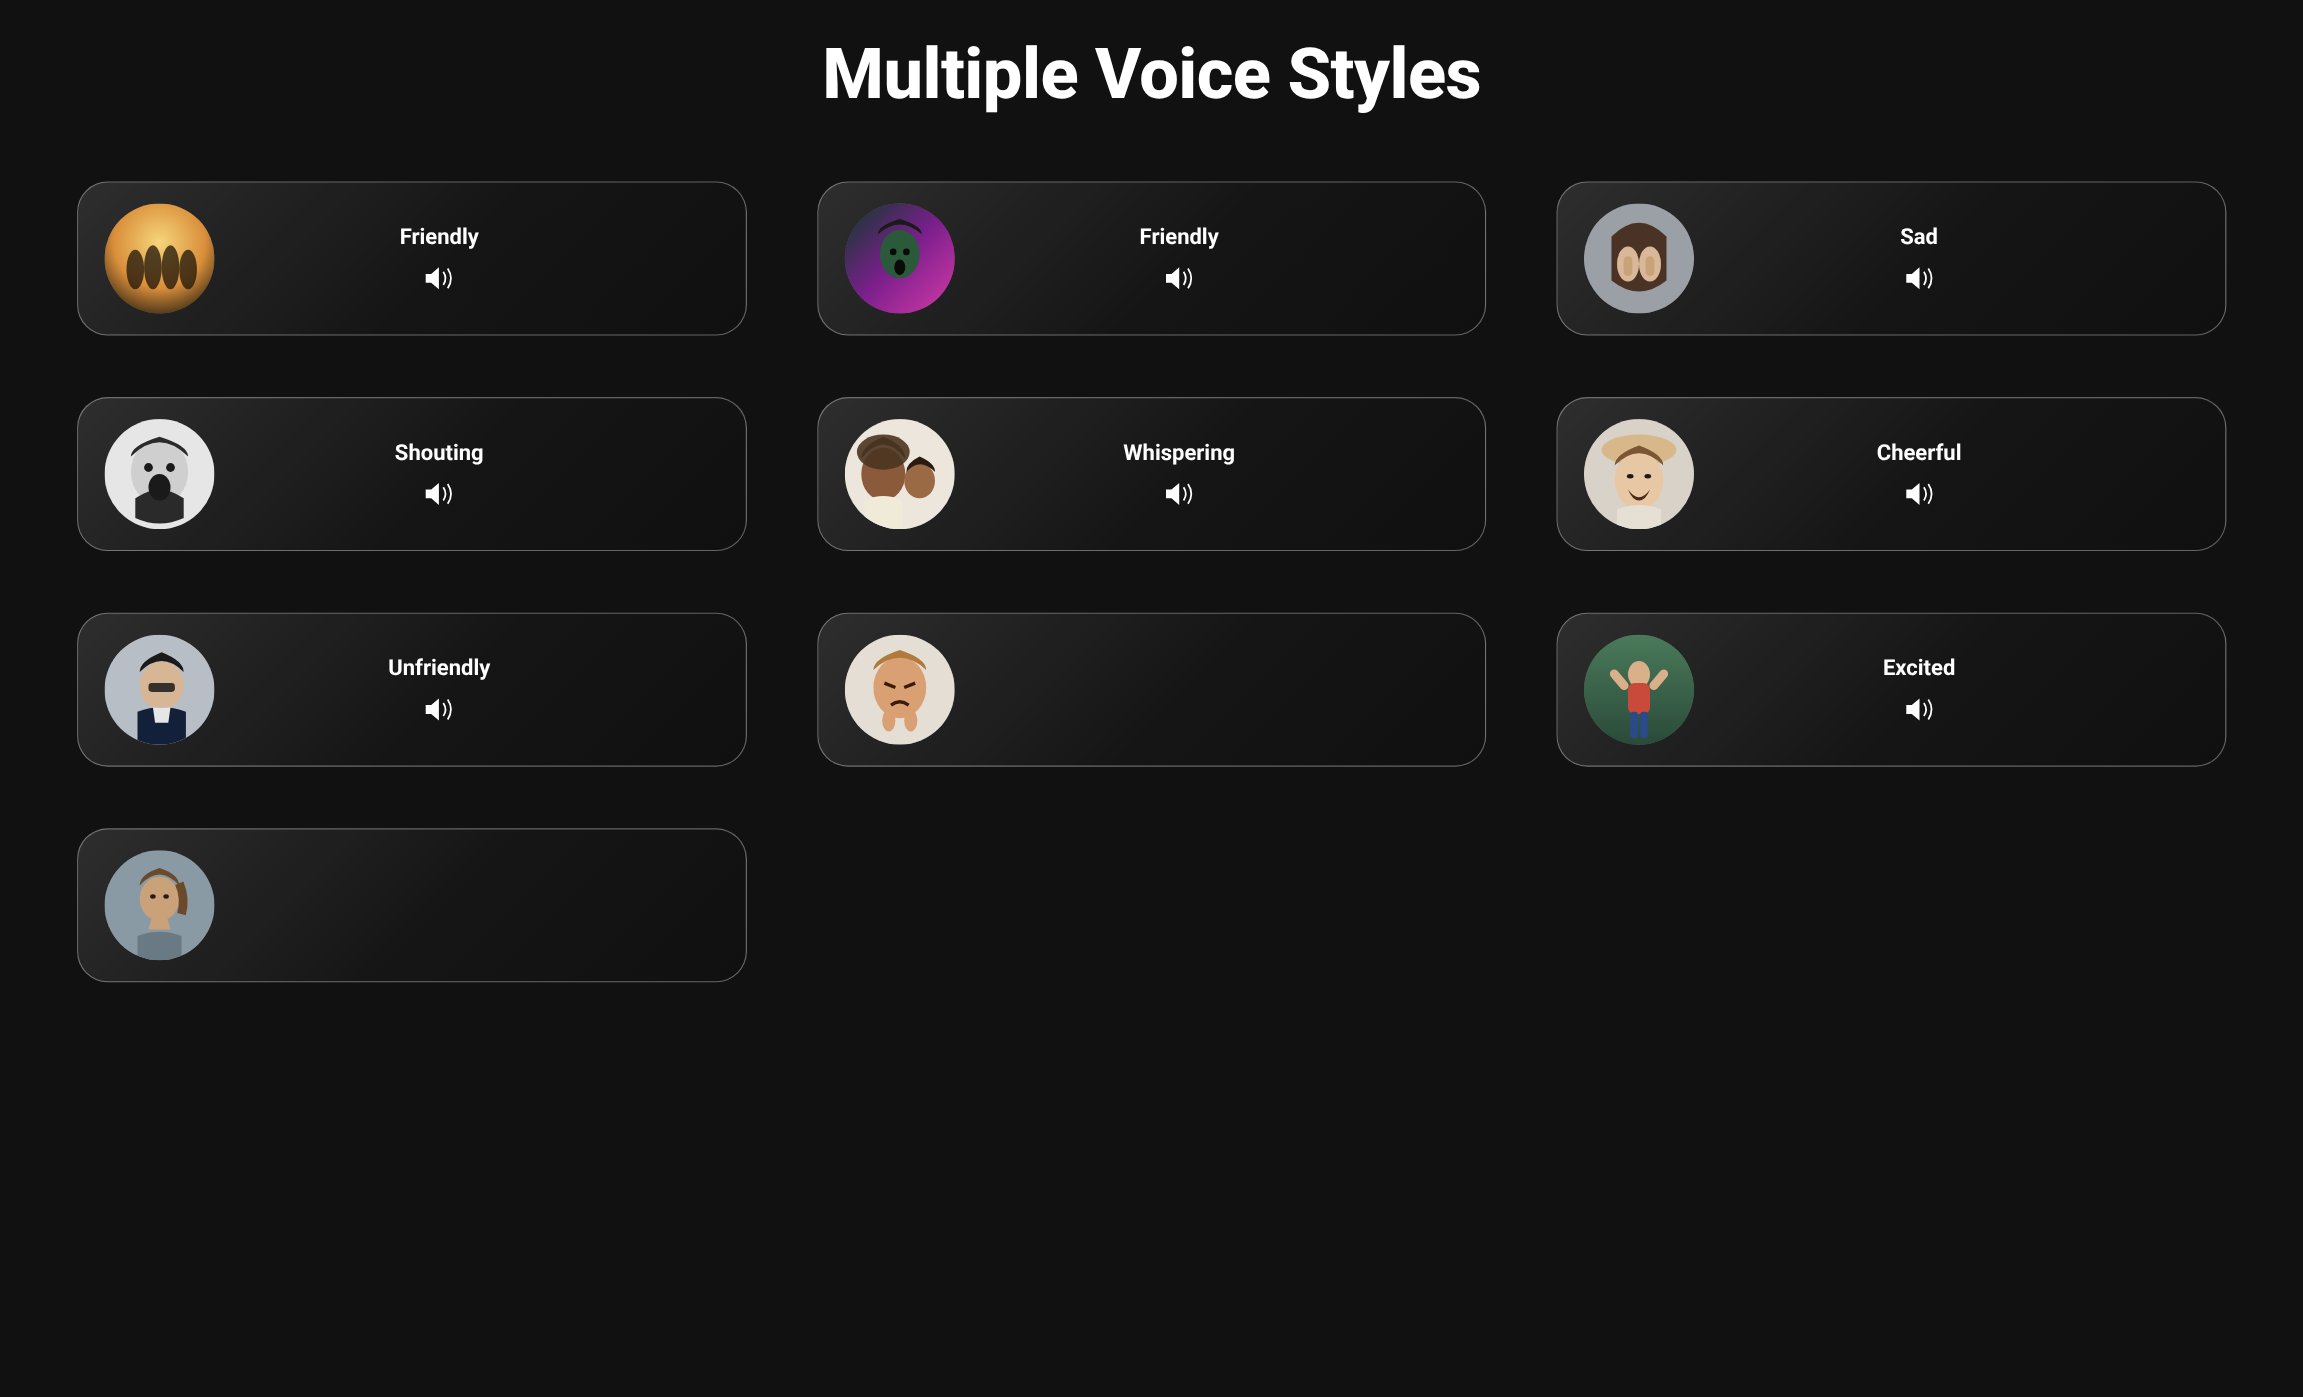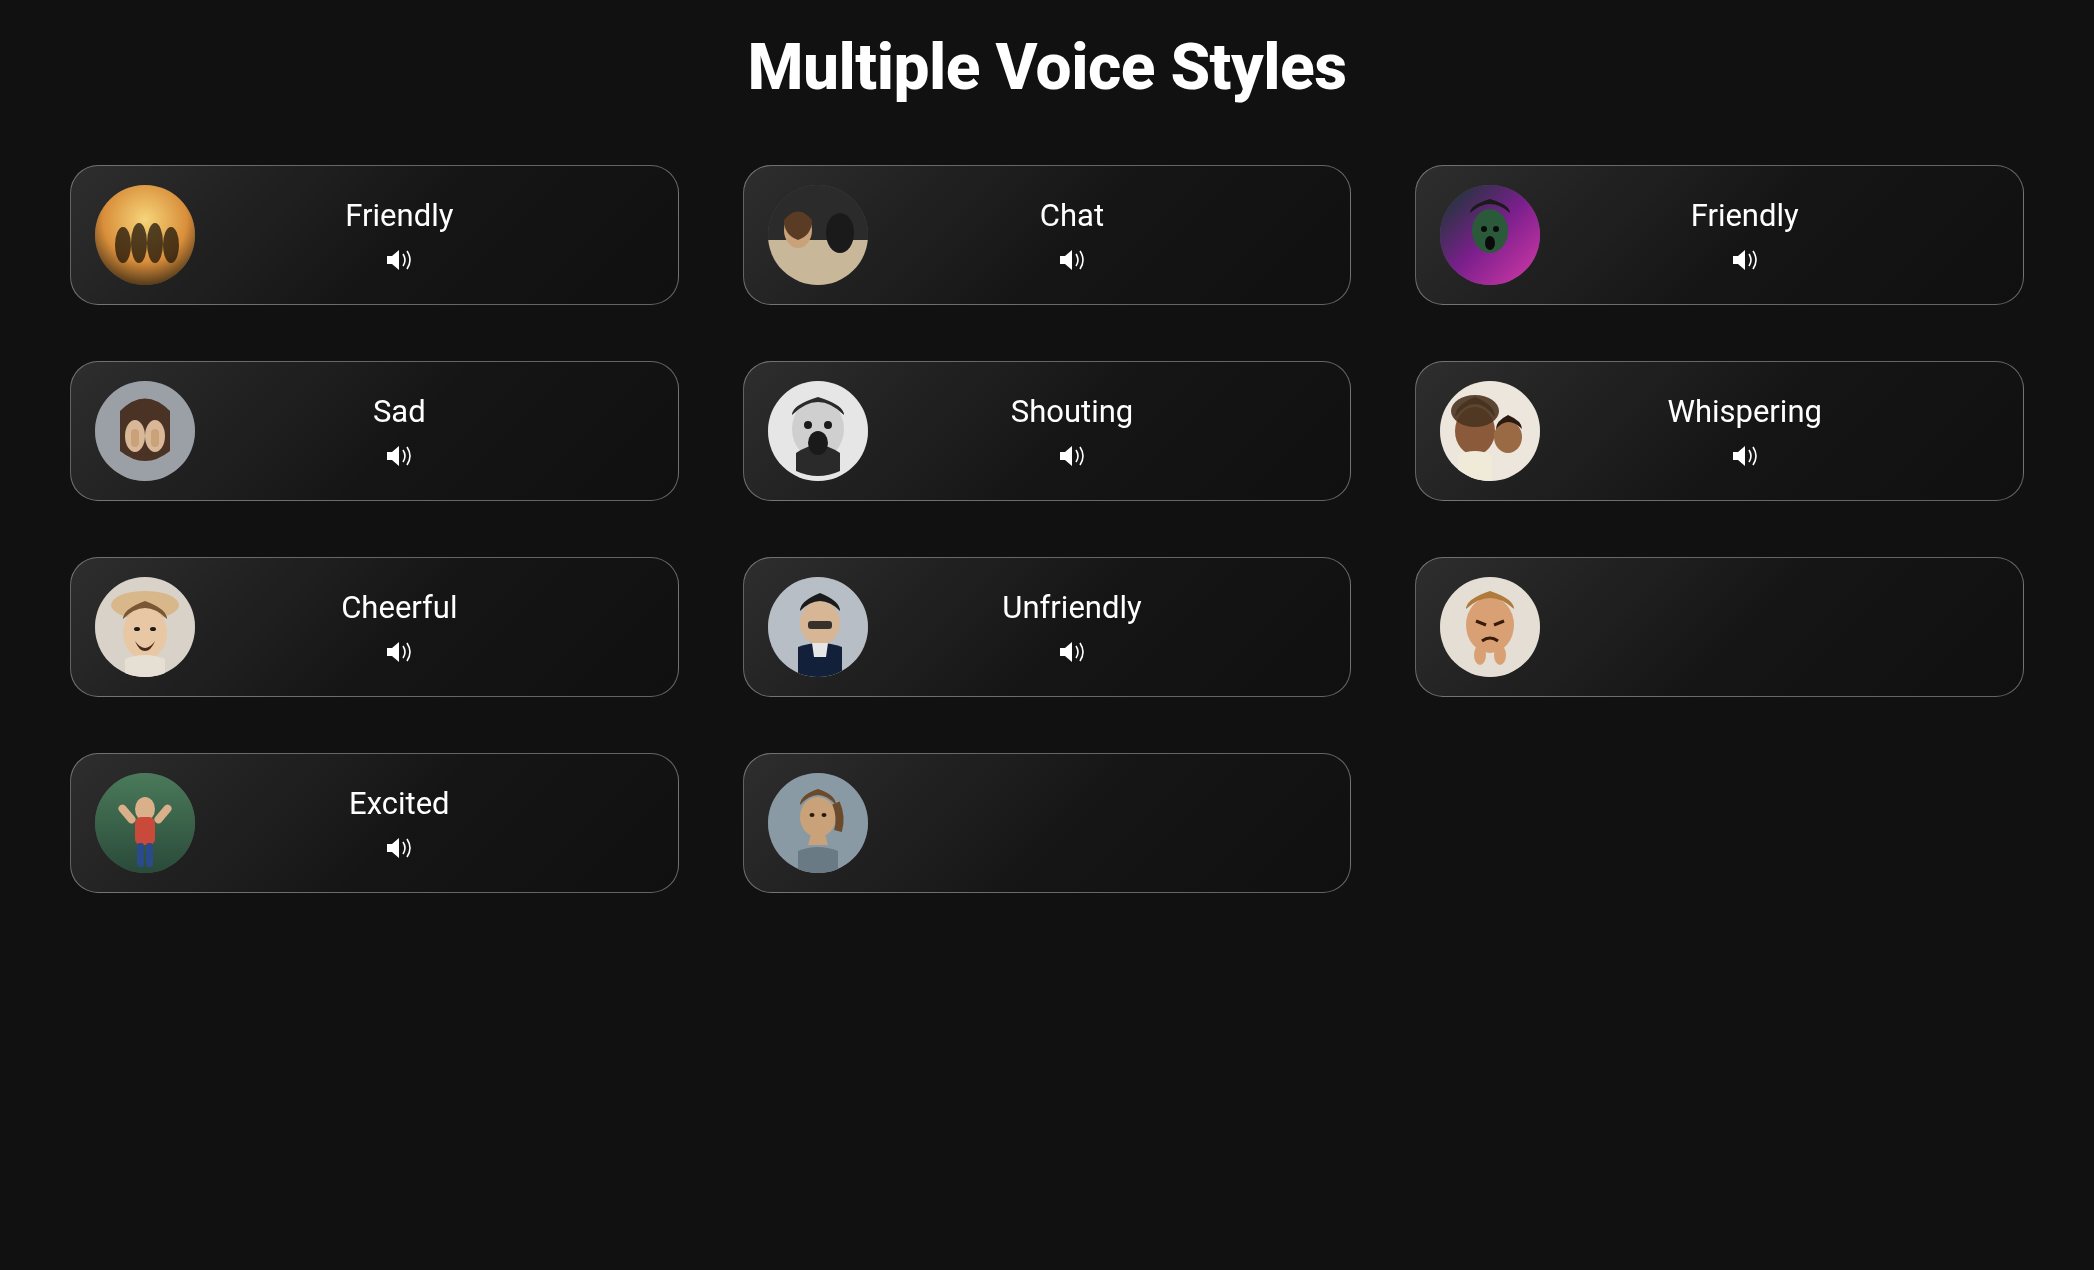--- a/index.html
+++ b/index.html
@@ -50,22 +50,22 @@
   .card-center {
     flex: 1;
     display: flex;
     flex-direction: column;
     align-items: center;
     justify-content: center;
     gap: 12px;
     margin-left: -50px; 
   }
   .card-label {
-    font-size: 31px;
-    font-weight: 400;
+    font-size: 20px;
+    font-weight: 700;
     color: #fff;
   }
   .speaker-icon {
     display: inline-flex;
     align-items: center;
     justify-content: center;
   }
   .speaker-icon svg {
     width: 32px;
     height: 28px;
@@ -106,41 +106,20 @@
         <span class="speaker-icon">
           <svg viewBox="0 0 32 28">
               <path d="M4 10 H9 L16 4 V24 L9 18 H4 Z" fill="#fff" stroke="none"></path>
               <path d="M20 8 Q24 14 20 20"></path>
               <path d="M24 5 Q30 14 24 23"></path>
             </svg>
         </span>
       </div>
     </div>
 
-    <div class="card">
-      <div class="avatar">
-        <svg viewBox="0 0 100 100" width="100" height="100">
-          <rect width="100" height="100" fill="#2b2b2b"></rect>
-          <rect x="0" y="55" width="100" height="45" fill="#c9b79a"></rect>
-          <ellipse cx="30" cy="45" rx="14" ry="18" fill="#caa27a"></ellipse>
-          <path d="M16 35 Q30 18 44 35 Q44 50 30 55 Q16 50 16 35" fill="#5a3b24"></path>
-          <ellipse cx="72" cy="48" rx="14" ry="20" fill="#1a1a1a"></ellipse>
-        </svg>
-      </div>
-      <div class="card-center">
-        <div class="card-label">Chat</div>
-        <span class="speaker-icon">
-          <svg viewBox="0 0 32 28">
-              <path d="M4 10 H9 L16 4 V24 L9 18 H4 Z" fill="#fff" stroke="none"></path>
-              <path d="M20 8 Q24 14 20 20"></path>
-              <path d="M24 5 Q30 14 24 23"></path>
-            </svg>
-        </span>
-      </div>
-    </div>
 
     <div class="card">
       <div class="avatar">
         <svg viewBox="0 0 100 100" width="100" height="100">
           <defs>
               <linearGradient id="g2" x1="0" y1="0" x2="1" y2="1">
                 <stop offset="0%" stop-color="#0e3a2a"></stop>
                 <stop offset="50%" stop-color="#7a1f8c"></stop>
                 <stop offset="100%" stop-color="#d63aa8"></stop>
               </linearGradient>

